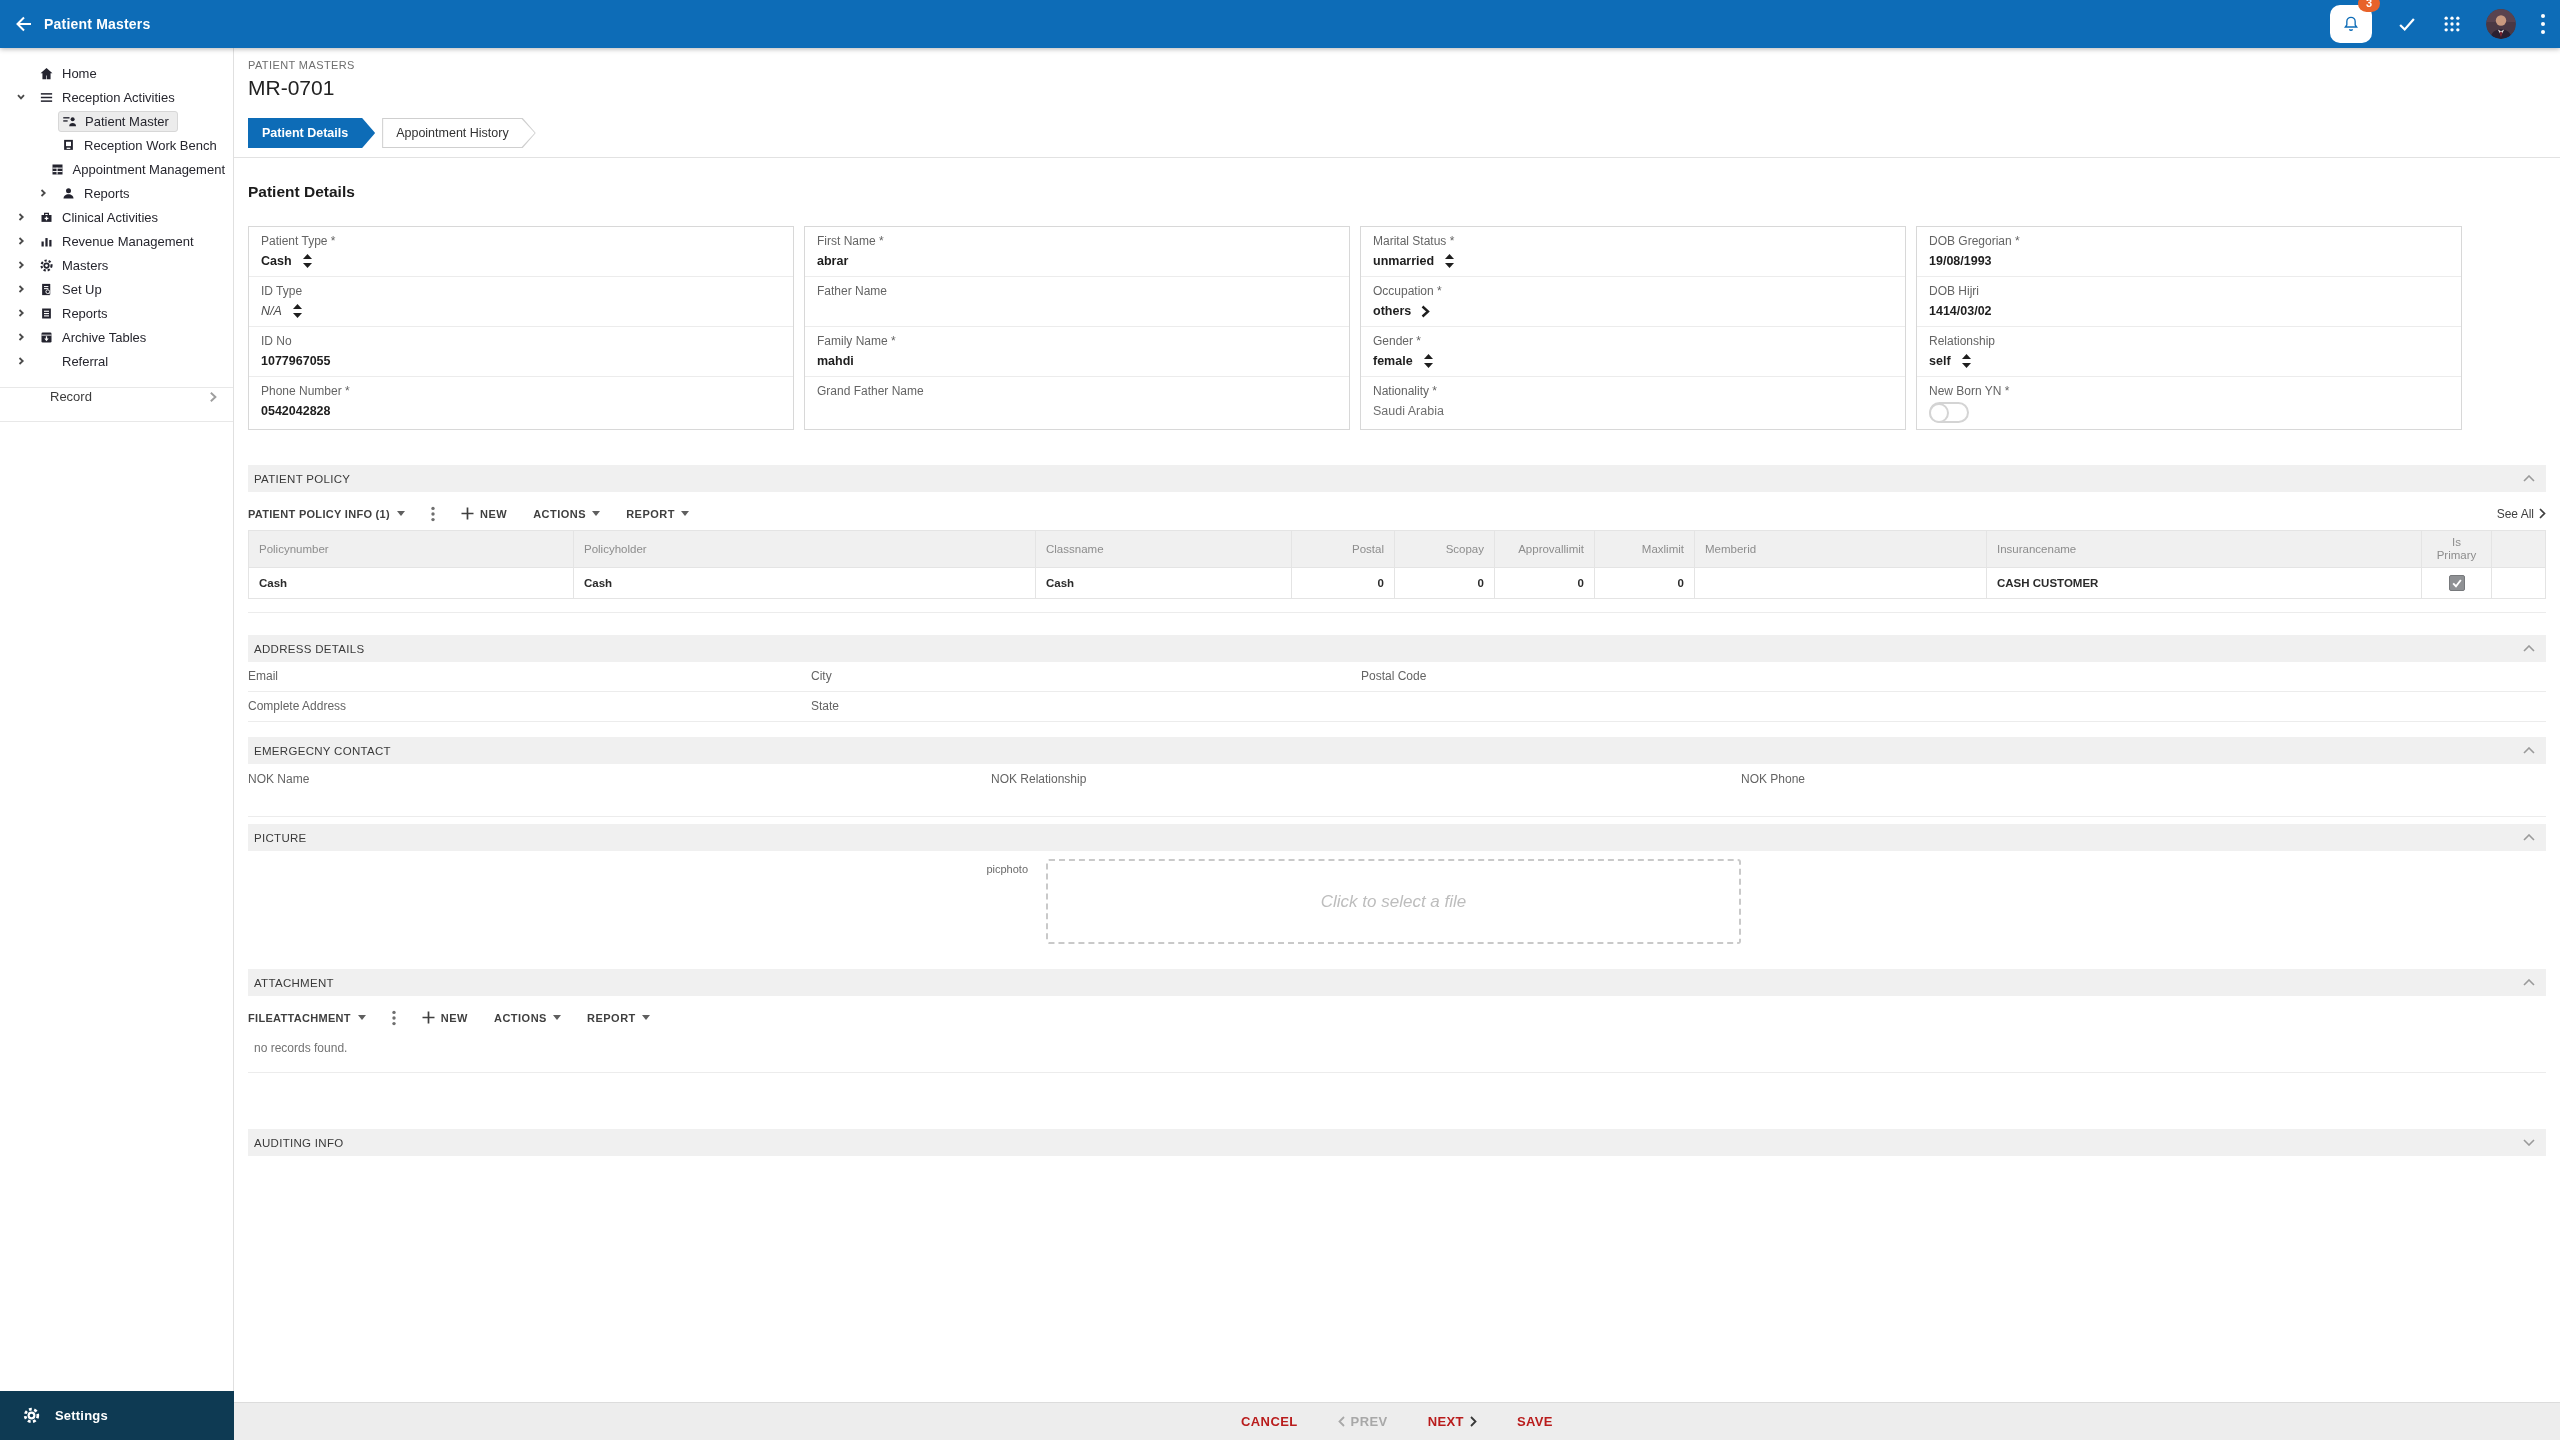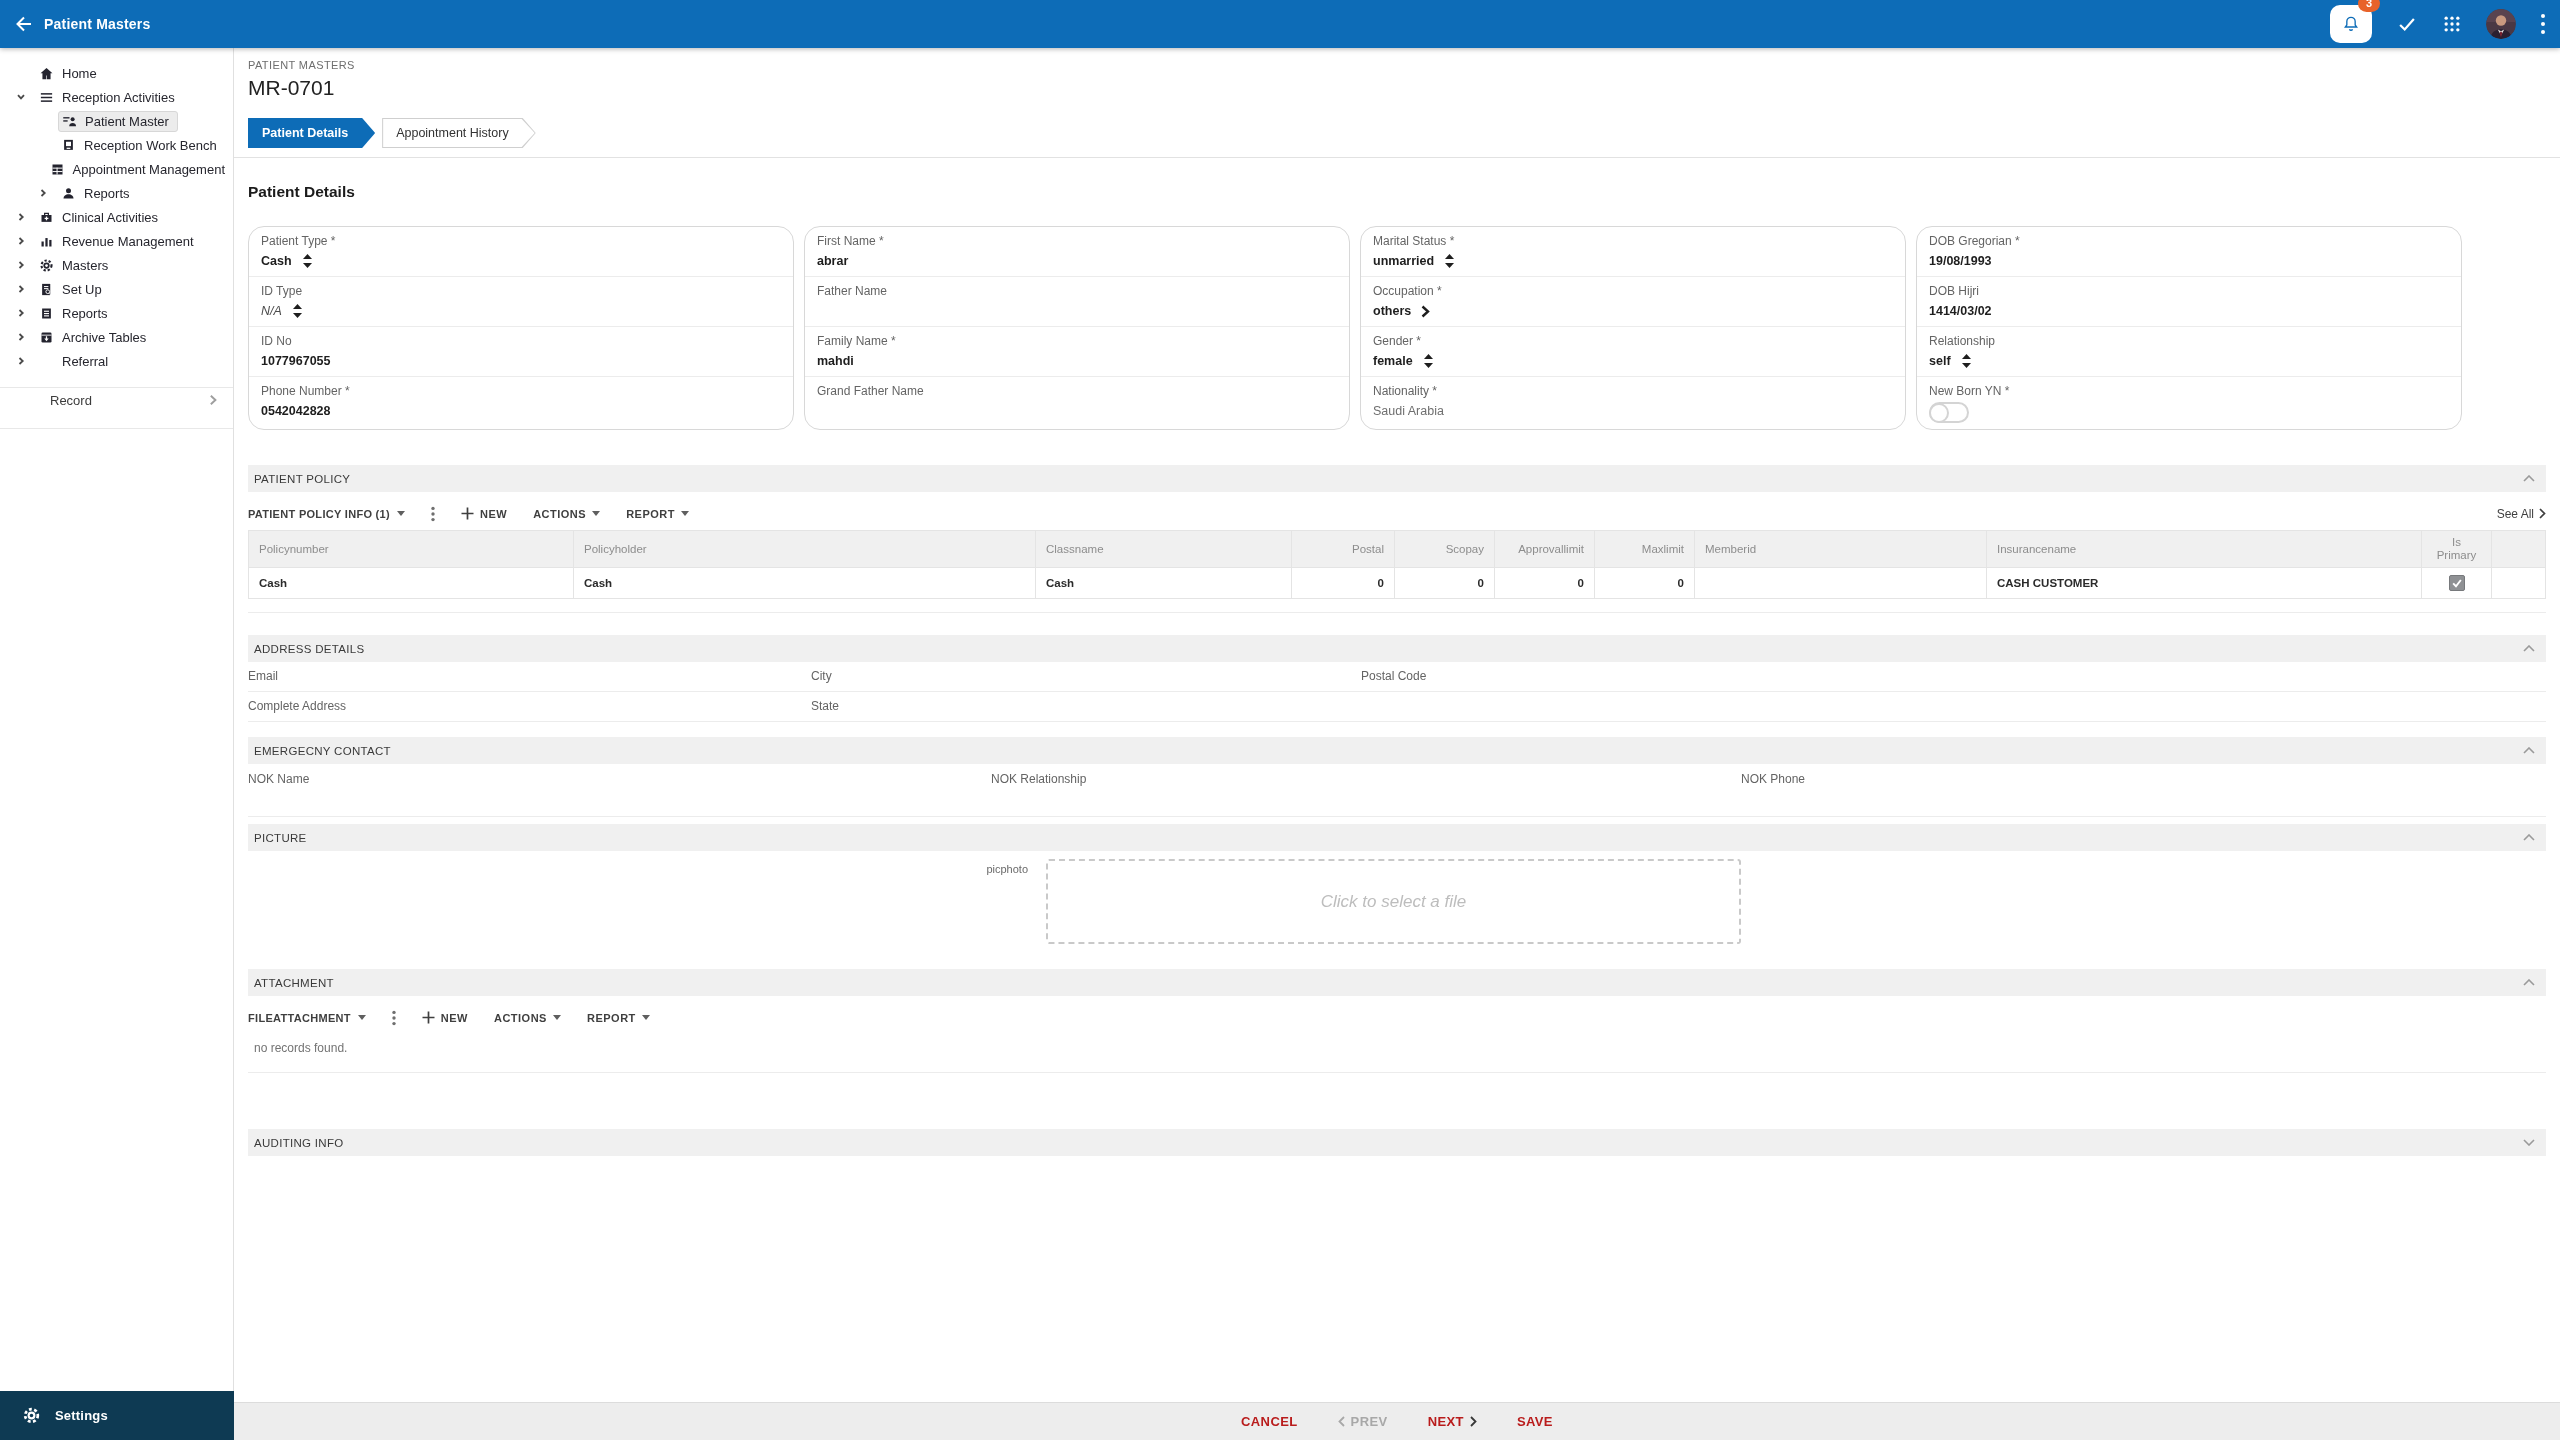--- a/index.html
+++ b/index.html
@@ -38,21 +38,21 @@
   .nav-row {
     display:flex; align-items:center; height:24px; padding-left:16px;
     font-size:13px; color:#26262e; cursor:default; white-space:nowrap;
   }
   .nav-row.child { padding-left:38px; }
   .nav-chev { width:20px; display:flex; align-items:center; }
   .nav-pill { display:inline-flex; align-items:center; padding:2px 8px 2px 3px; border-radius:3px; }
   .nav-pill.sel { background:#ececec; border:1px solid #d7d7d7; }
   .nico { width:15px; margin-right:8px; display:flex; justify-content:center; }
   .record-row {
-    margin-top:14px; height:42px; border-top:1px solid #e8e8e8; border-bottom:1px solid #e8e8e8;
+    margin-top:14px; height:35px; border-top:1px solid #e8e8e8; border-bottom:1px solid #e8e8e8;
     display:flex; align-items:center; padding:0 14px 16px 50px; font-size:13px; color:#3c3c3c;
   }
   .record-row .spacer { flex:1; }
   .settings-bar {
     position:absolute; bottom:0; left:0; width:234px; height:49px;
     background:var(--settingsBg,#0e3a53); color:#fff;
     display:flex; align-items:center; padding-left:22px;
   }
   .settings-bar .lbl { font-size:13px; font-weight:700; margin-left:14px; letter-spacing:.2px; }
 
@@ -74,21 +74,21 @@
   .tab.inactive::before {
     content:""; position:absolute; inset:1px; background:#fff;
     clip-path:polygon(0 0, calc(100% - 13px) 0, 100% 50%, calc(100% - 13px) 100%, 0 100%);
   }
   .tab > span { position:relative; z-index:1; }
   .tabs-divider { margin:9px -14px 0; border-bottom:1px solid #e2e2e2; }
 
   .pd-heading { margin-top:25px; font-size:15.5px; font-weight:700; color:#1b1b1b; }
 
   .form-grid { margin-top:25px; display:grid; grid-template-columns:repeat(4,546px); gap:10px; }
-  .card { border:1px solid #d8d8d8; border-radius:16px; background:#fff; }
+  .card { border:1px solid #d8d8d8; border-radius:0; background:#fff; }
   .field { padding:7px 12px 6px; min-height:45px; }
   .field + .field { border-top:1px solid #ececec; }
   .flabel { font-size:12px; color:#646464; line-height:15px; }
   .fval { display:flex; align-items:center; min-height:18px; margin-top:3px; gap:10px; }
   .fval .v { font-size:12.5px; font-weight:700; color:#1e1e1e; line-height:16px; }
   .fval .v.italic { font-style:italic; font-weight:400; color:#4c4c4c; }
   .fval .v.muted { font-weight:400; color:#6f6f6f; }
   .toggle { width:40px; height:21px; border:2px solid #d4d4d4; border-radius:11px; position:relative; background:#fff; }
   .toggle .knob { position:absolute; left:-2px; top:-1.5px; width:20px; height:20px; border:2px solid #d4d4d4; border-radius:50%; background:#fff; }
 

